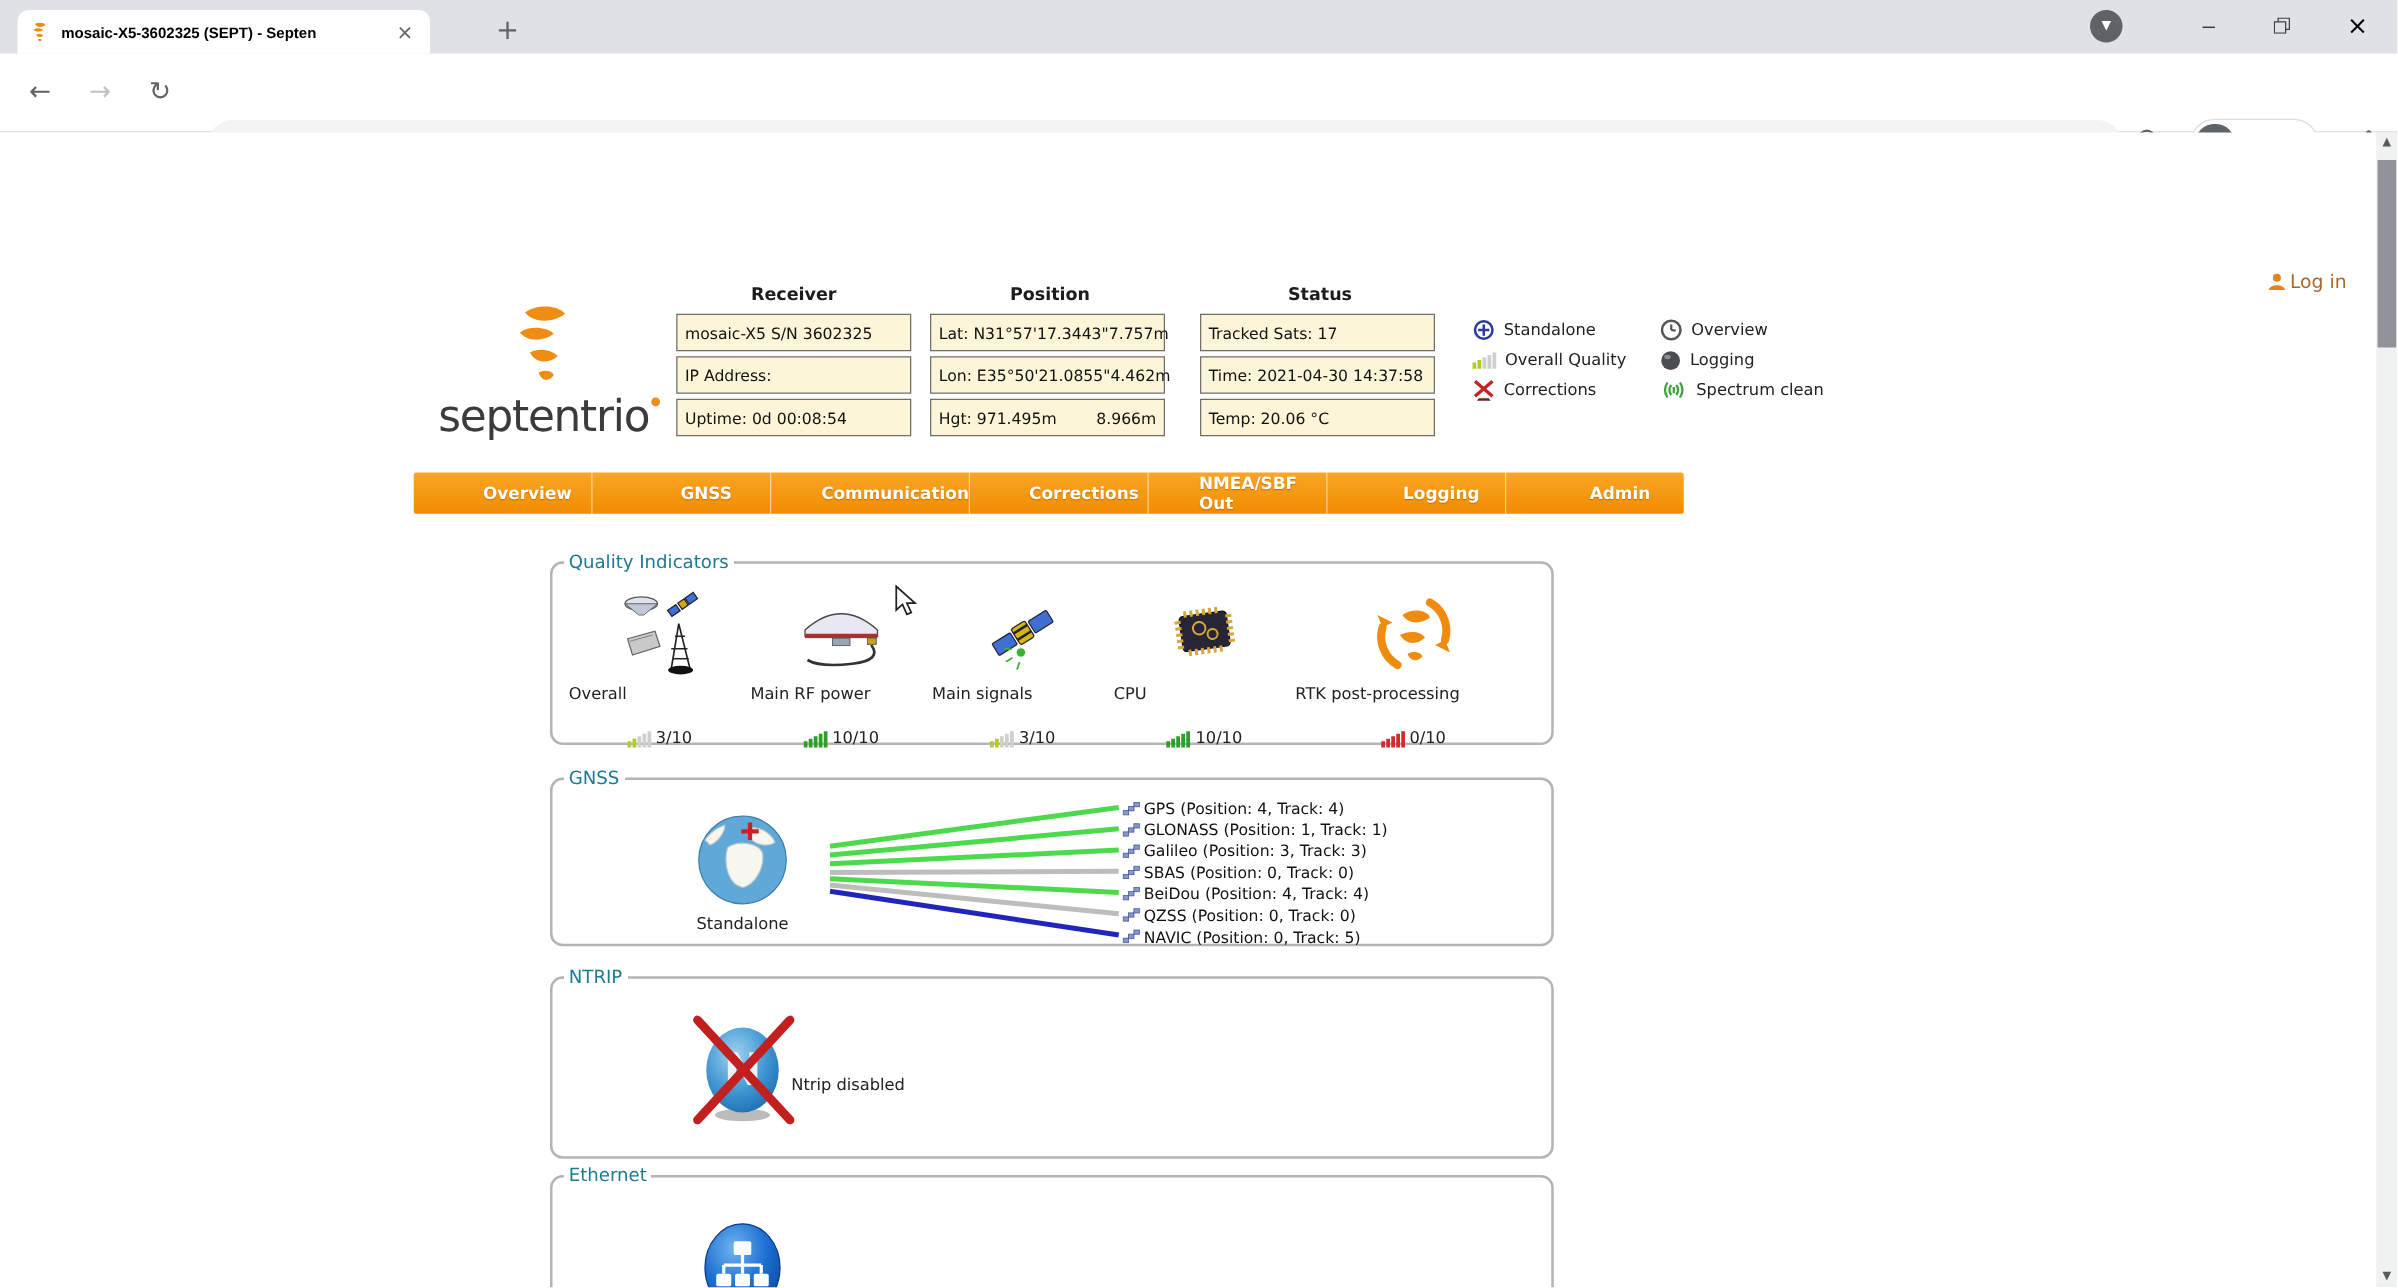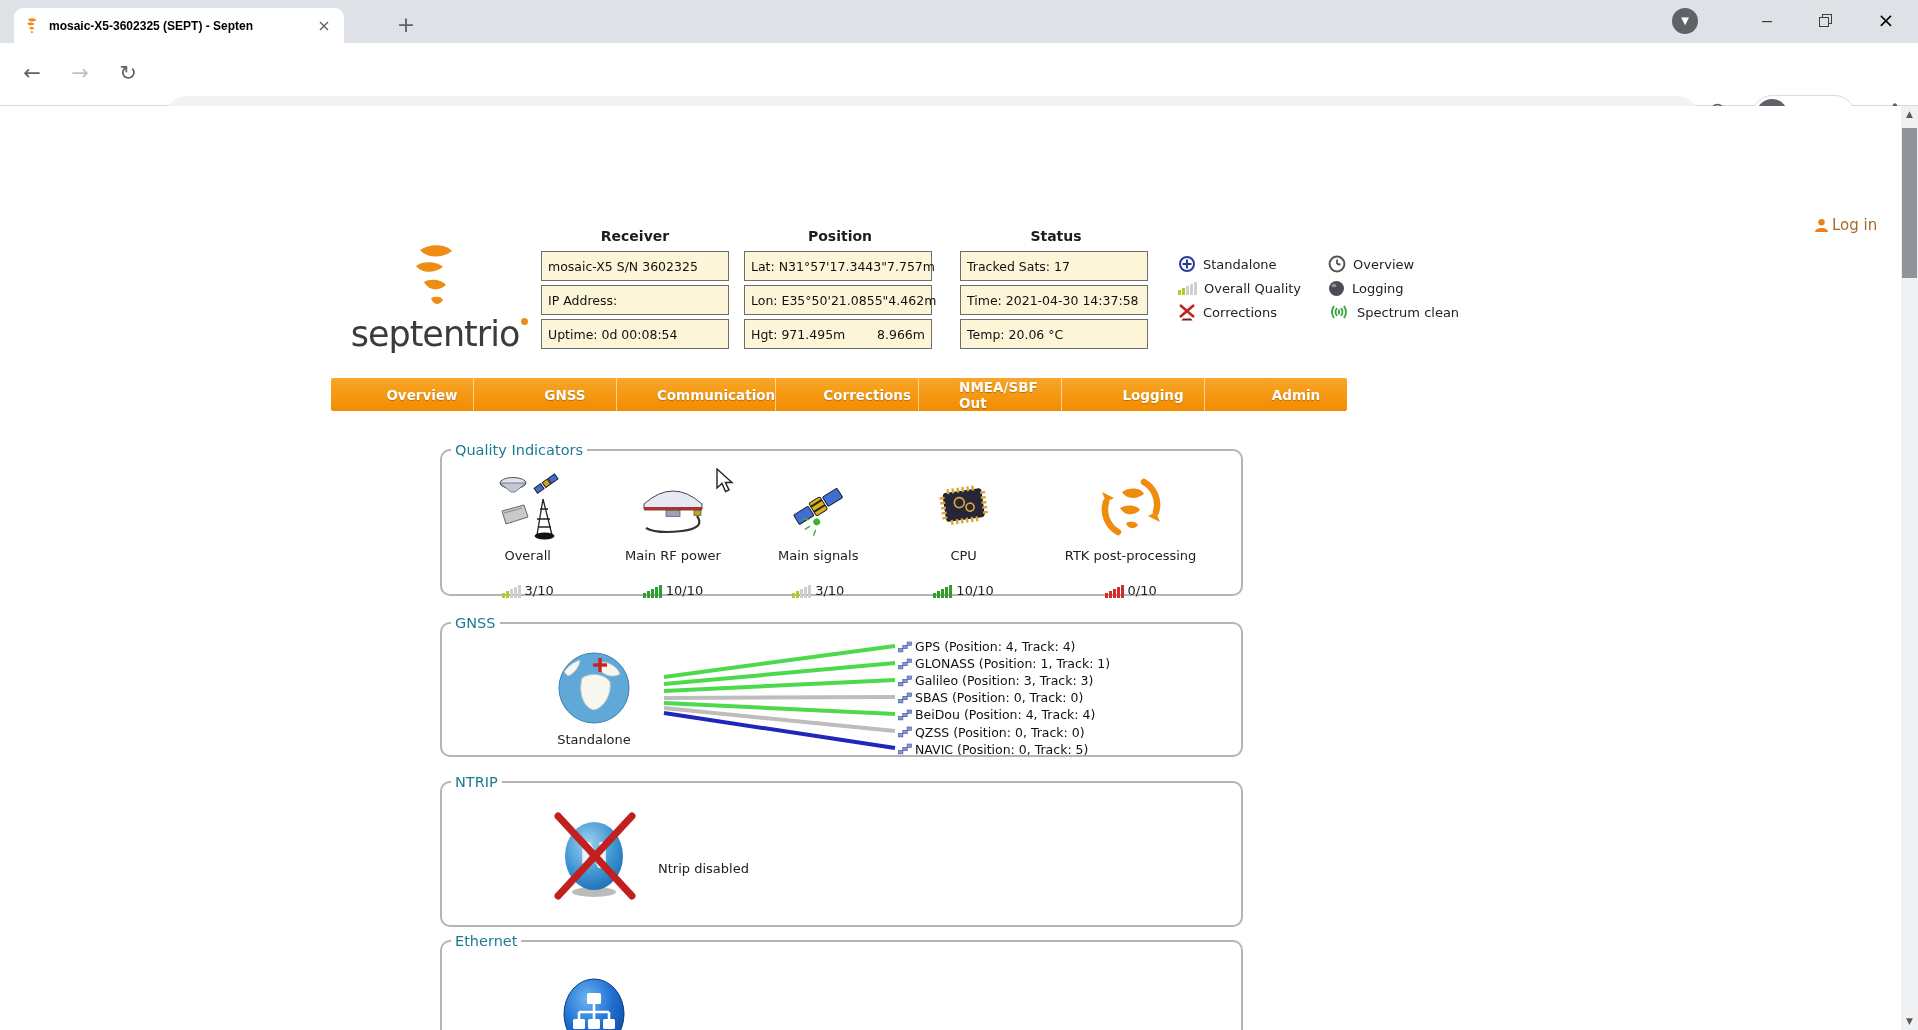--- a/index.html
+++ b/index.html
@@ -37,39 +37,39 @@
   .infobox .r{margin-left:auto;}
   .legend{position:absolute;left:1178px;top:146px;display:grid;grid-template-columns:150px 140px;grid-auto-rows:24px;font-size:13px;color:#222;}
   .legend-item{display:flex;align-items:center;gap:7px;}
   .navtabs{position:absolute;left:331px;top:272px;width:1016px;height:33px;display:flex;background:linear-gradient(#f9a627,#f18c00);border-radius:2px;}
   .navtab{flex:1;display:flex;align-items:center;justify-content:center;color:#fff;font-weight:bold;font-size:13.5px;text-shadow:0 1px 1px rgba(120,60,0,.45);border-right:1px solid rgba(255,255,255,.55);cursor:pointer;padding-left:40px;}
   .navtab:last-child{border-right:none;}
   fieldset.sec{position:absolute;left:440px;width:799px;margin:0;border:2px solid #b4b4b4;border-radius:10px;background:#fff;padding:0;}
   fieldset.sec legend{color:#1d7a93;font-size:14.5px;margin-left:9px;padding:0 4px;}
   
   .qi-row{position:absolute;left:455px;top:362px;width:770px;display:flex;}
-  .qi{width:154px;text-align:center;}
+  .qi{width:154px;text-align:left;}
   .qi-icon{height:78px;display:flex;align-items:center;justify-content:center;}
   .qi-label{font-size:13px;color:#222;margin-top:2px;}
   .qi-score{font-size:13px;color:#222;margin-top:20px;display:flex;align-items:flex-end;justify-content:center;gap:4px;}
   .bars{display:inline-flex;align-items:flex-end;gap:1px;height:14px;}
   .bars i{display:block;width:3px;background:#cfcfcf;}
   .bars i:nth-child(1){height:5px}.bars i:nth-child(2){height:7px}.bars i:nth-child(3){height:9px}
   .bars i:nth-child(4){height:11px}.bars i:nth-child(5){height:13px}
   .bars.f2 i:nth-child(-n+2){background:var(--bc,#b5c92c);}
   .bars.f5 i{background:var(--bc,#33a02c);}
   
   .globe-wrap{position:absolute;left:552px;top:544px;width:84px;text-align:center;}
   .globe-label{font-size:13px;color:#222;margin-top:2px;}
   .fan{position:absolute;left:440px;top:509px;width:799px;height:149px;pointer-events:none;}
   .sat-list{position:absolute;left:898px;top:532px;}
   .sat-row{display:flex;align-items:center;height:17.1px;font-size:12.5px;color:#111;gap:3px;}
   
   .ntrip-icon{position:absolute;left:548px;top:698px;}
-  .ntrip-text{position:absolute;left:658px;top:755px;font-size:13px;color:#222;}
+  .ntrip-text{position:absolute;left:633px;top:755px;font-size:13px;color:#222;}
   .eth-icon{position:absolute;left:562px;top:872px;}
   
   .popup{position:absolute;left:1608px;top:911px;width:282px;height:110px;background:#46494f;border:2px solid #2e3034;border-radius:10px;box-shadow:0 3px 10px rgba(0,0,0,.5);color:#fff;text-align:center;box-sizing:border-box;padding-top:10px;}
   .popup .msg{font-size:16.5px;font-weight:bold;line-height:21px;}
   .popup .btns{display:flex;justify-content:center;gap:8px;margin-top:11px;}
   .pbtn{background:linear-gradient(#fbab2e,#ef8d06);border:1px solid #b06c04;border-radius:6px;color:#fff;font-weight:bold;font-size:14.5px;padding:4px 13px;box-shadow:0 2px 2px rgba(0,0,0,.45);cursor:pointer;font-family:"DejaVu Sans",sans-serif;}
   
   .scroll{position:absolute;left:1901px;top:106px;width:17px;height:924px;background:#f0f1f2;}
   .scroll .arr{position:absolute;left:0;width:17px;height:17px;color:#5a5a5a;font-size:9px;text-align:center;line-height:17px;}
   .scroll .thumb{position:absolute;left:1px;top:22px;width:15px;height:150px;background:#90949a;}

